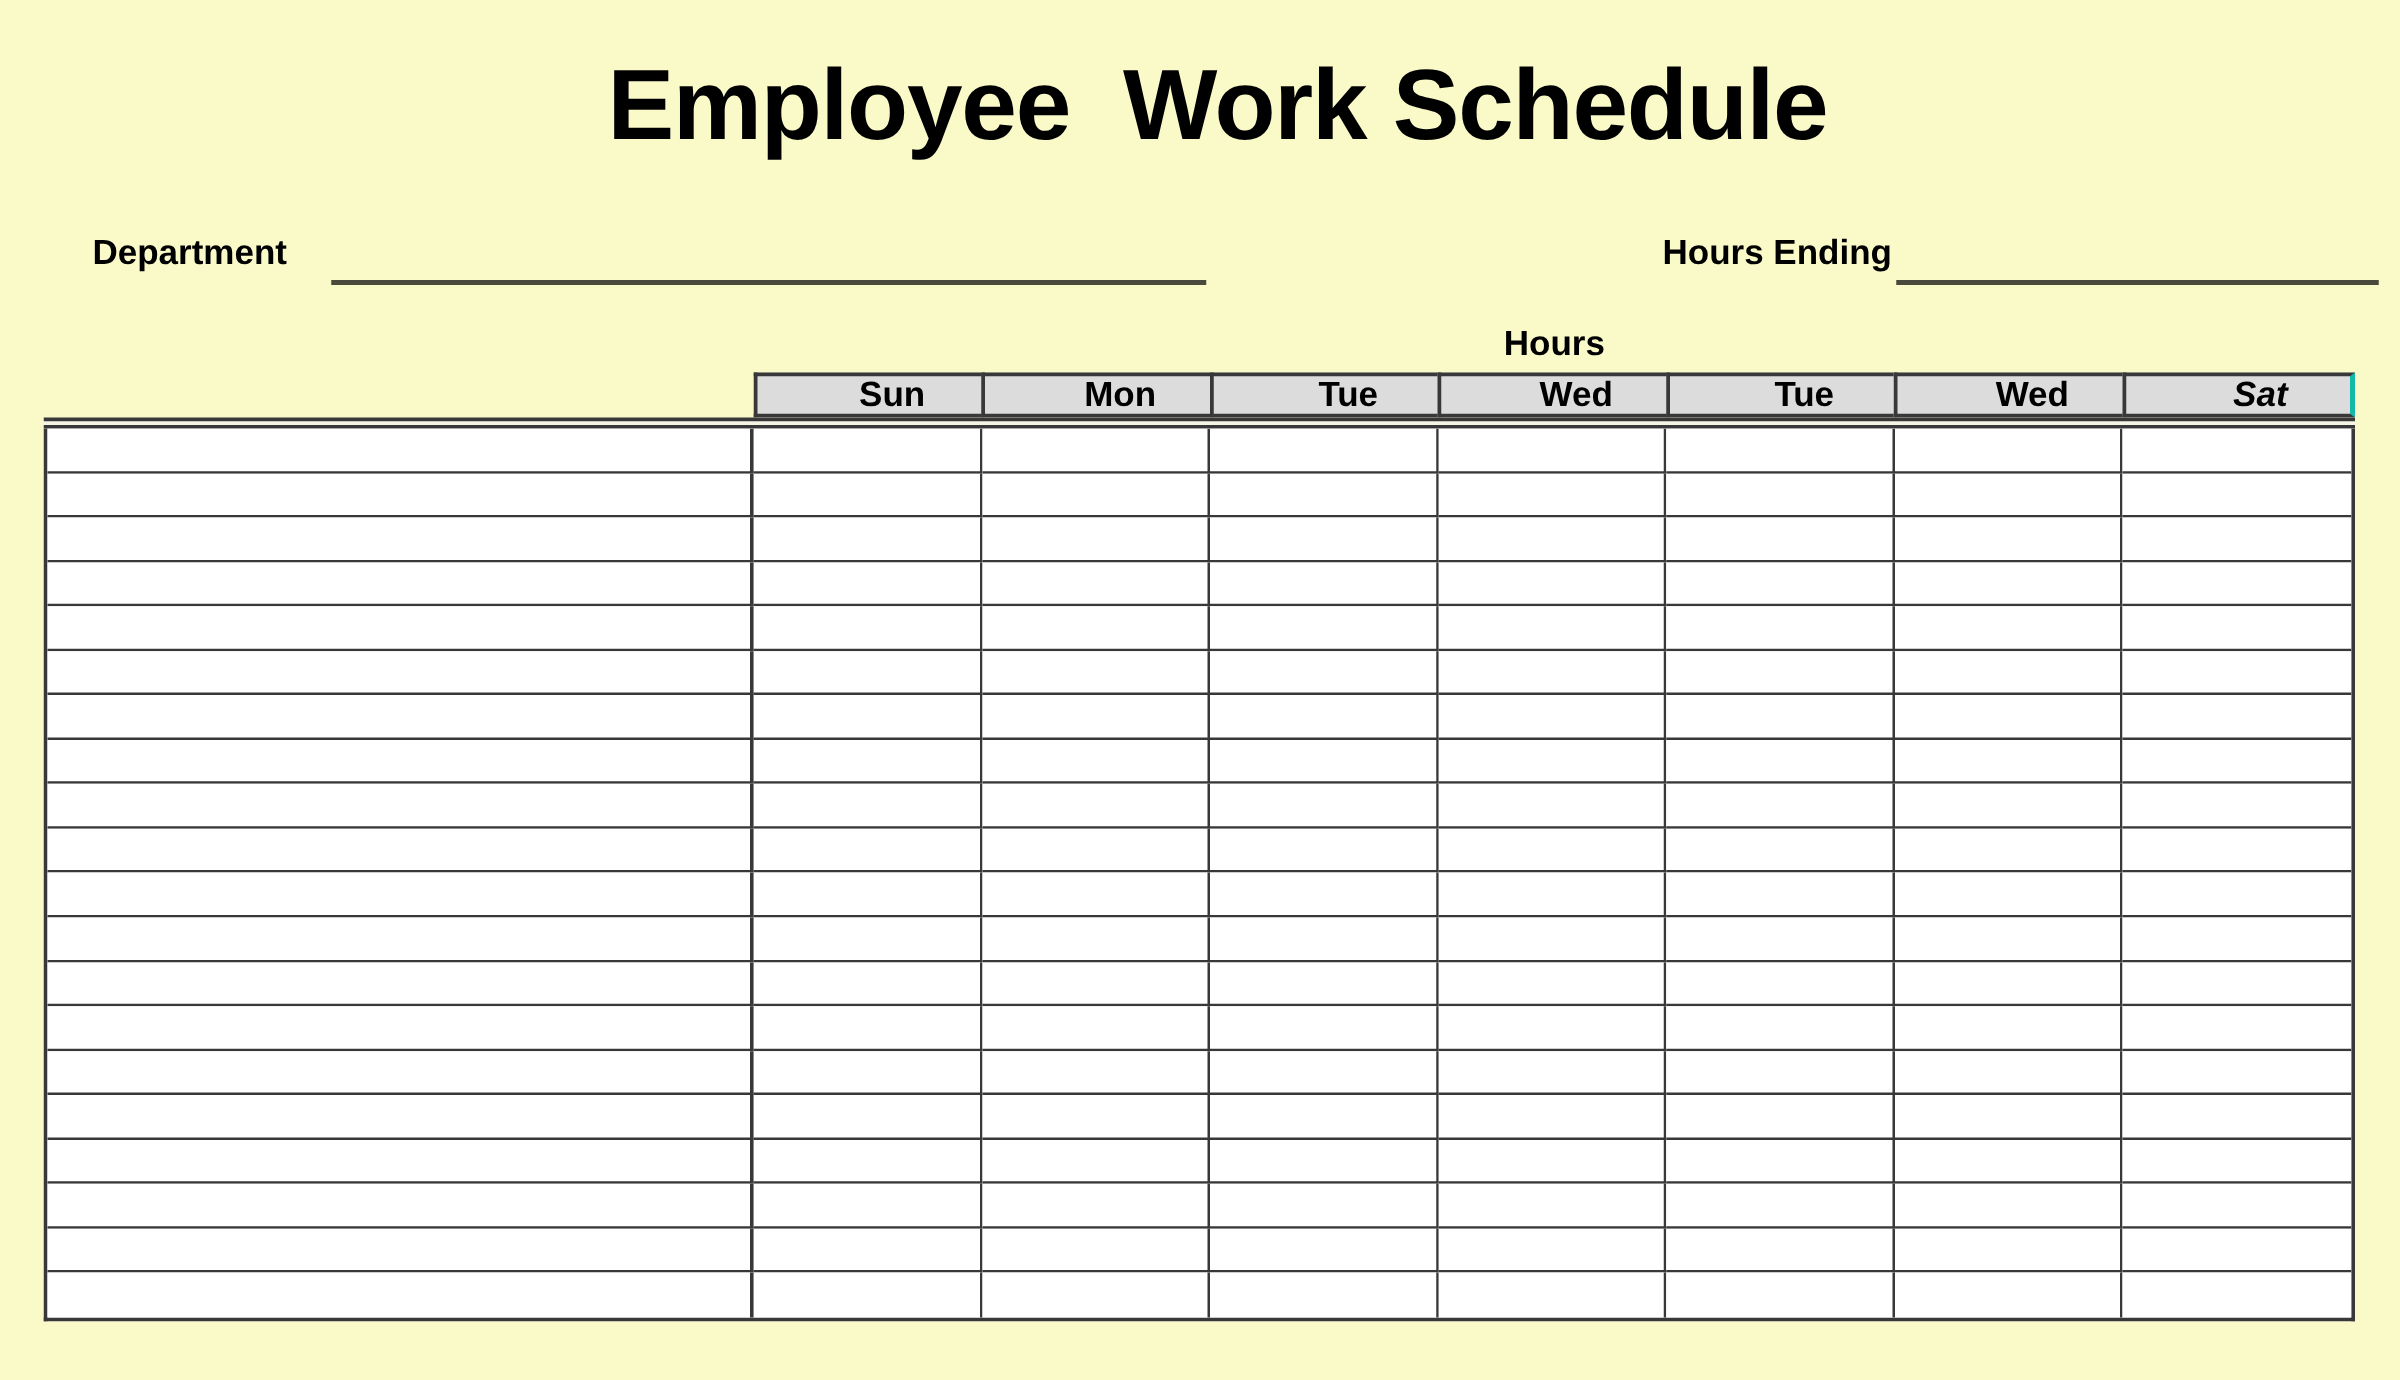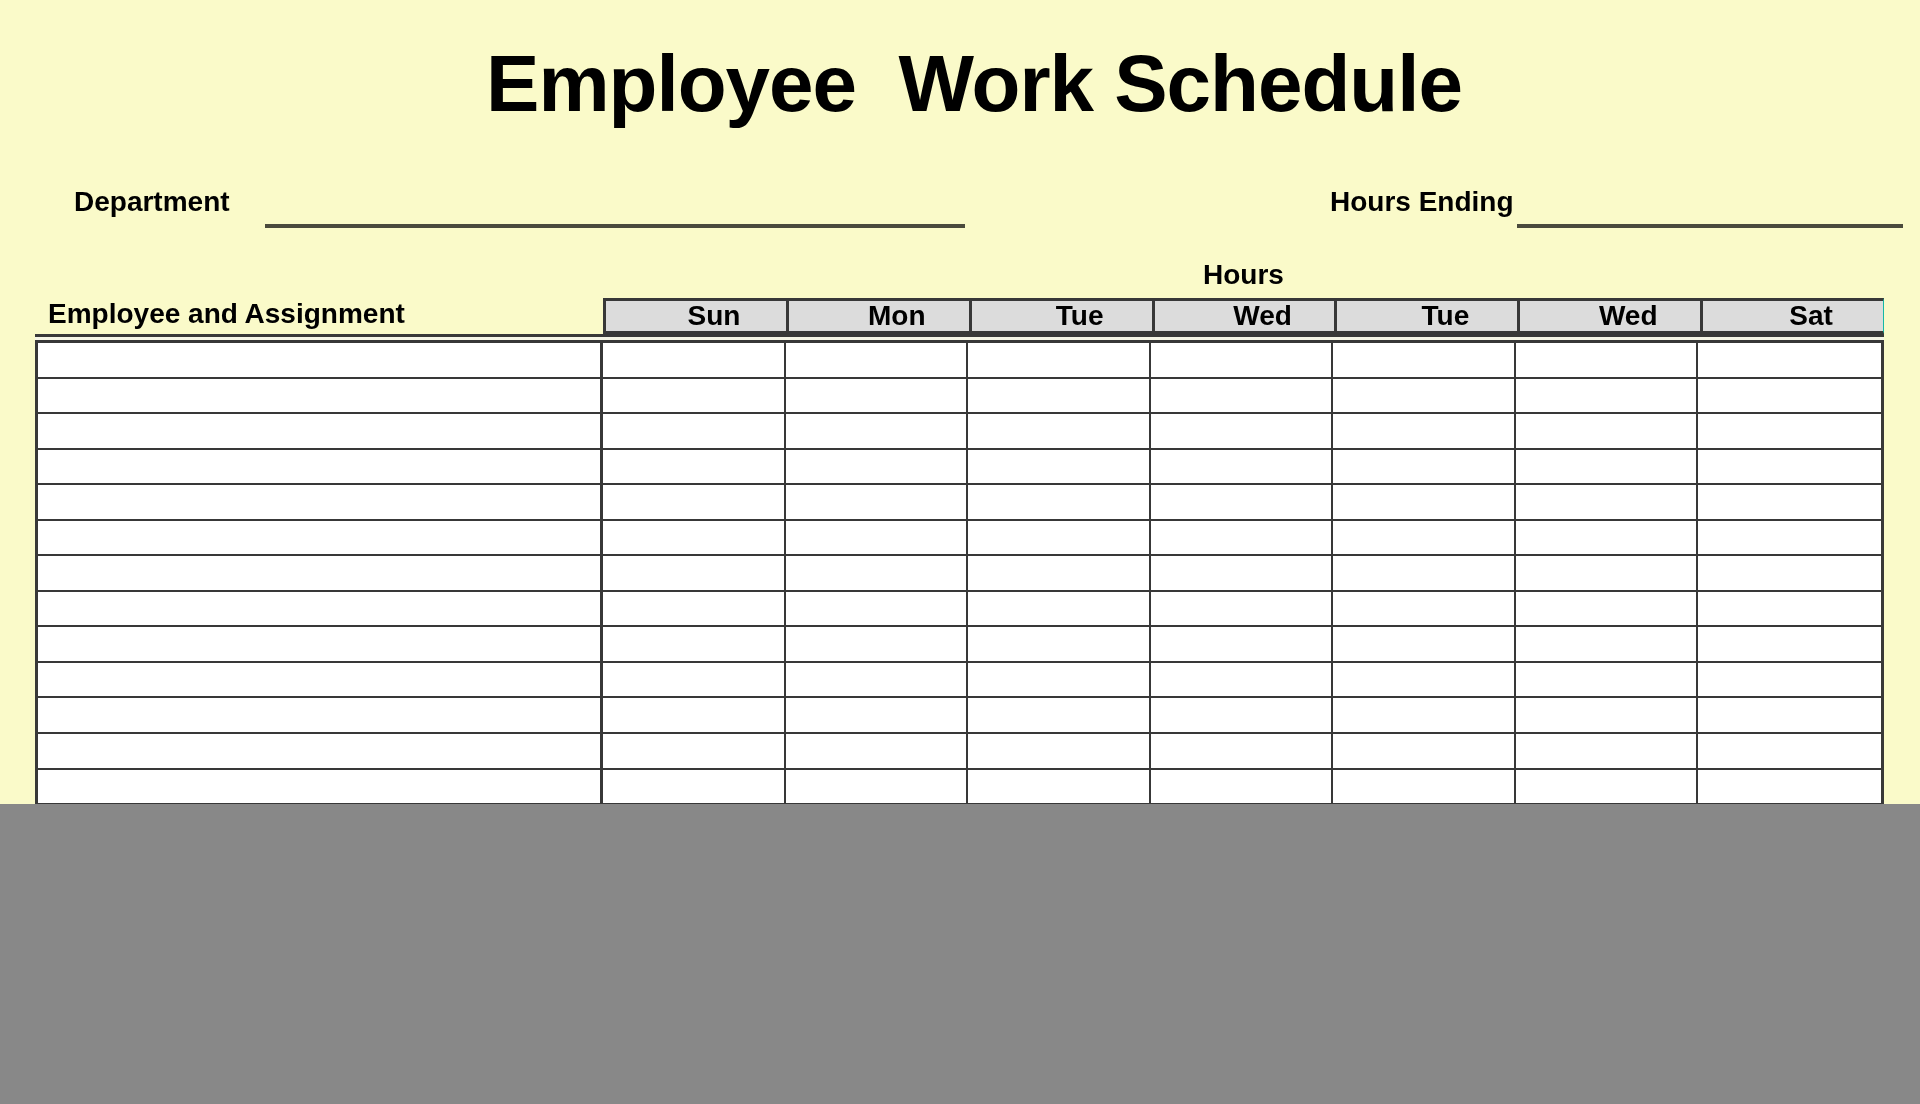--- a/index.html
+++ b/index.html
@@ -1,19 +1,19 @@
 <!DOCTYPE html>
 <html><head>
 <meta charset="utf-8">
 <style>
   html, body { margin: 0; padding: 0; background: #888; }
   .page {
     position: relative;
     width: 1920px;
-    height: 804px;
+    height: 1104px;
     background: #FAFAC9;
     font-family: "Liberation Sans", sans-serif;
     color: #000;
     overflow: hidden;
   }
   .title {
     position: absolute;
     top: 44px; left: 14px; width: 1920px;
     text-align: center;
     font-size: 80px;
@@ -68,21 +68,21 @@
     background: #DCDCDC;
     border: 3px solid #383838;
     border-right: none;
     display: flex;
     align-items: center;
     justify-content: center;
     font-size: 28px;
     font-weight: bold;
     padding-left: 36px;
   }
-  .day-cell:last-child { border-right: 1px solid #14b8a6; }
+  .day-cell:last-child { border-right: 4px solid #14b8a6; font-style: italic; }
   .double-rule {
     position: absolute;
     left: 35px; top: 334px; width: 1849px; height: 9px;
     box-sizing: border-box;
     border-top: 3px solid #383838;
     border-bottom: 3px solid #383838;
     background: #F5F5E6;
   }
   .body-grid {
     position: absolute;
@@ -113,21 +113,20 @@
   <div class="title">Employee  Work Schedule</div>
 
   <div class="field-label dept-label">Department</div>
   <div class="blank-line dept-line"></div>
 
   <div class="field-label week-label">Hours Ending</div>
   <div class="blank-line week-line"></div>
 
   <div class="hours-label">Hours</div>
 
-  <div class="emp-header">Employee and Assignment</div>
 
   <div class="day-header-row" id="day-headers">
       <div class="day-cell">Sun</div>
       <div class="day-cell">Mon</div>
       <div class="day-cell">Tue</div>
       <div class="day-cell">Wed</div>
       <div class="day-cell">Tue</div>
       <div class="day-cell">Wed</div>
       <div class="day-cell">Sat</div>
     </div>

